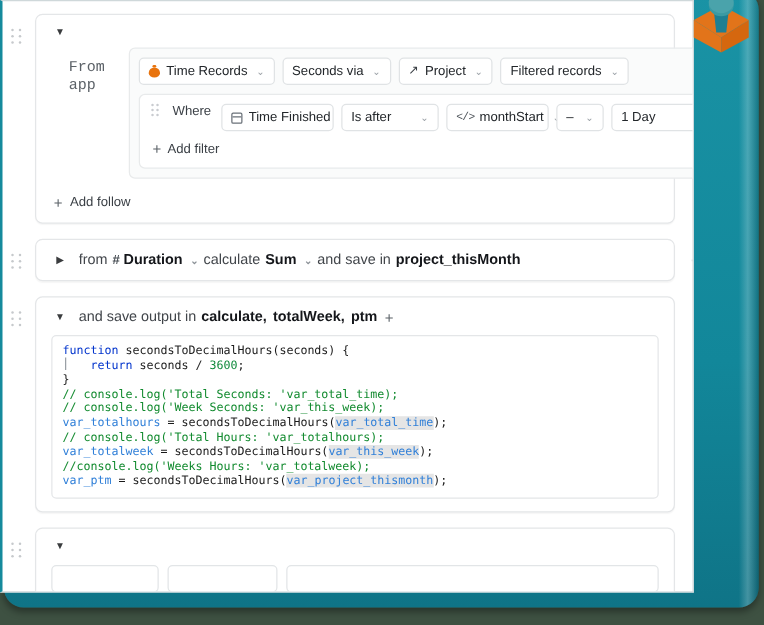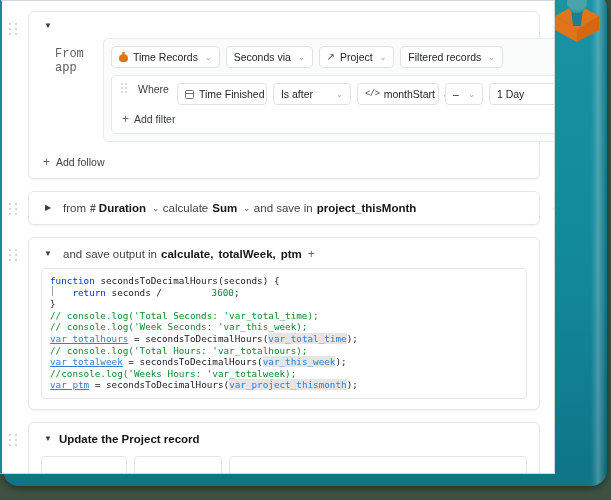--- a/index.html
+++ b/index.html
@@ -179,23 +179,23 @@
     padding: 6px 8px 7px 8px;
     position: relative;
   }
   pre.code {
     font-family: "DejaVu Sans Mono", "Liberation Mono", monospace;
     font-size: 9.3px; line-height: 11.6px;
     color: #2b2f33; white-space: pre; margin:0;
   }
   .k-kw   { color: #0033cc; }
   .k-fn   { color: #1a1a1a; }
-  .k-num  { color: #0f8a3c; margin-left: 44px; }
+  .k-num  { color: #0f8a3c; }
   .k-cm   { color: #118a2e; }
-  .k-var  { color: #2f7fd8; text-decoration: underline; }
+  .k-var  { color: #2f7fd8; }
   .k-varb { color: #2f7fd8; background:#e5e5e5; }
   .cursor-line {
     position:absolute; left:10px; top:17px; width:1px; height:10px; background:#9aa0a6;
   }
 
   
   .field-row {
     display:flex; align-items:center; gap:7px;
     padding: 3px 0 3px 0;
     margin: 0 12px;
@@ -400,21 +400,20 @@
         <div class="drag-dots">
           <i></i>
             <i></i>
             <i></i>
             <i></i>
             <i></i>
             <i></i>
         </div>
         <div class="card-head">
           <span class="caret">▼</span>
-          <span class="head-strong">Update the Project record</span>
         </div>
 
         <div id="field-rows">
             <div class="field-row">
               <div class="fchip name"></div>
               <div class="fchip op"></div>
               <div class="valbox"></div>
             </div>
           </div>
 

